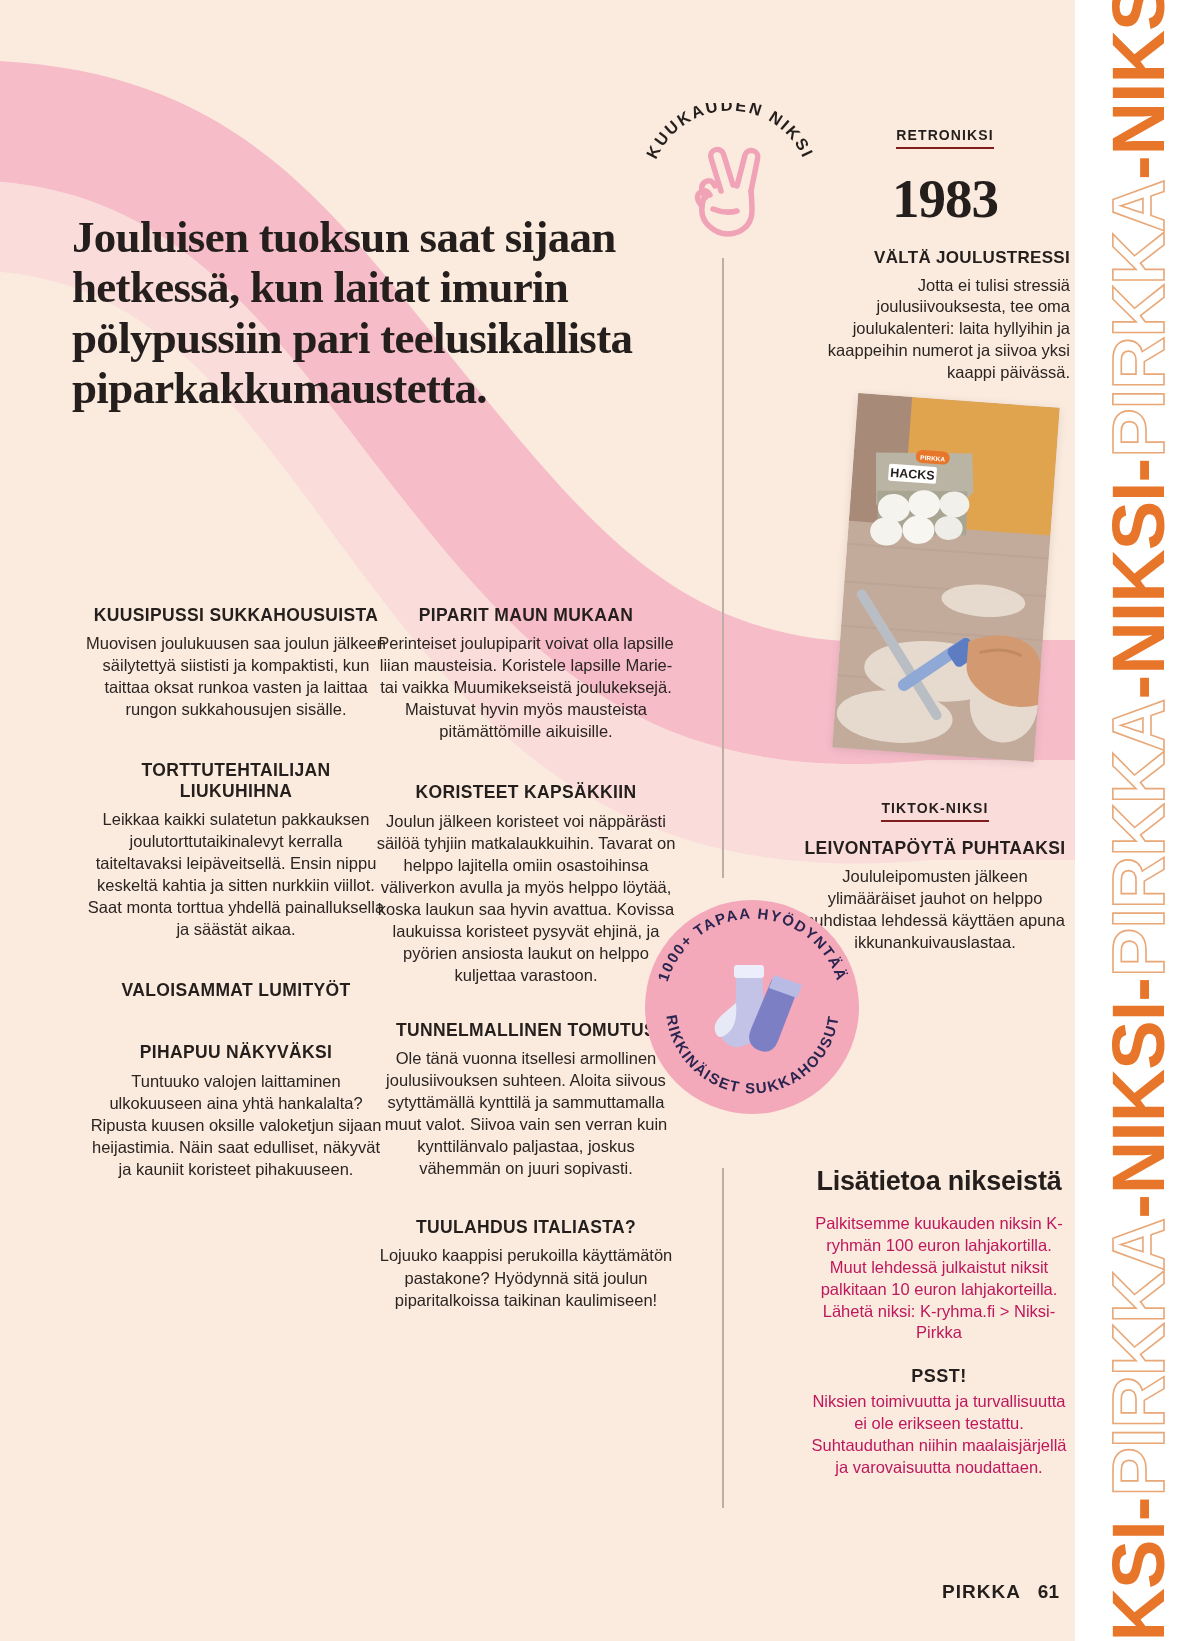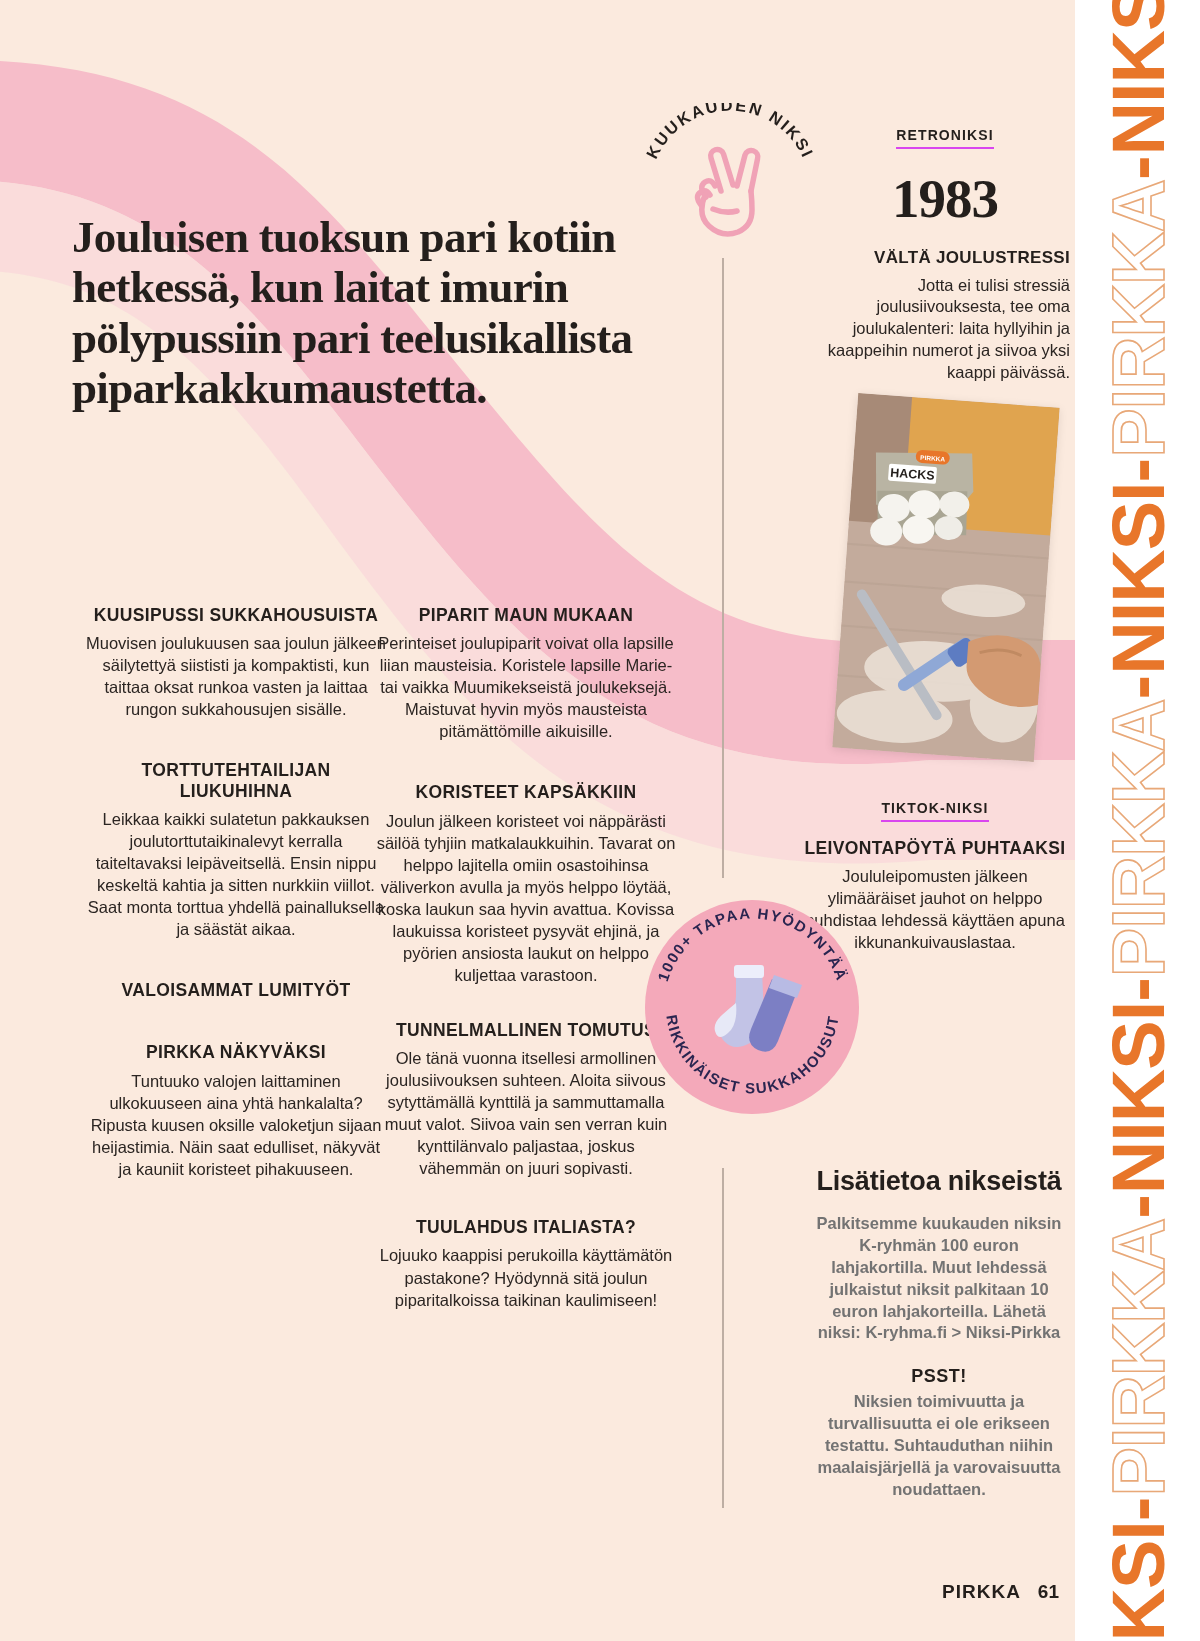--- a/index.html
+++ b/index.html
@@ -110,21 +110,21 @@
     top: 126px;
     width: 250px;
     text-align: center;
     z-index: 5;
   }
   .kicker {
     font-size: 14px;
     font-weight: 700;
     letter-spacing: 1.1px;
     color: #241f1c;
-    border-bottom: 2px solid #d946ef;
+    border-bottom: 2px solid #7f1d1d;
     display: inline-block;
     padding-bottom: 4px;
     font-family: "Liberation Sans", sans-serif;
   }
   .year {
     font-family: "Liberation Serif", serif;
     font-weight: 700;
     font-size: 55px;
     letter-spacing: -1px;
     color: #241f1c;
@@ -213,24 +213,24 @@
   }
   .info-title {
     font-weight: 700;
     font-size: 27px;
     line-height: 1.14;
     color: #241f1c;
     letter-spacing: -0.2px;
     margin-bottom: 16px;
   }
   .info-body {
-    font-weight: 700;
+    font-weight: 400;
     font-size: 16.5px;
     line-height: 1.33;
-    color: #737373;
+    color: #be185d;
   }
   .psst {
     font-weight: 700;
     font-size: 18px;
     letter-spacing: 0.5px;
     margin-top: 22px;
     margin-bottom: 4px;
     color: #241f1c;
   }
 
@@ -259,21 +259,21 @@
 </head>
 <body>
 
 <svg class="ribbon-layer" viewBox="0 0 1200 1641" preserveAspectRatio="none">
   <path d="M -40 60 C 240 60 330 210 470 380 C 610 550 700 660 930 640 L 1075 640 L 1075 760 L 930 760 C 640 790 520 650 380 470 C 250 300 160 180 -40 180 Z" fill="#f6bdc9"></path>
   <path d="M -40 180 C 160 180 250 300 380 470 C 520 650 640 790 930 760 L 1075 760 L 1075 860 L 930 860 C 600 890 470 720 330 530 C 200 350 120 270 -40 270 Z" fill="#f9d3da" opacity="0.62"></path>
 </svg>
 
 <div class="page">
 
-  <h1 class="headline">Jouluisen tuoksun pari kotiin hetkessä, kun laitat imurin pölypussiin pari teelusikallista piparkakkumaustetta.</h1>
+  <h1 class="headline">Jouluisen tuoksun saat sijaan hetkessä, kun laitat imurin pölypussiin pari teelusikallista piparkakkumaustetta.</h1>
 
   <div class="badge-kuukauden">
     <svg class="badge-arc" width="170" height="70" viewBox="0 0 170 70">
       <defs>
         <path id="arcpath" d="M 8 66 A 80 80 0 0 1 162 66" fill="none"></path>
       </defs>
       <text font-family="Liberation Sans, sans-serif" font-size="16.5" font-weight="700" letter-spacing="2.2" fill="#241f1c">
         <textPath href="#arcpath" startOffset="50%" text-anchor="middle">KUUKAUDEN NIKSI</textPath>
       </text>
     </svg>
@@ -352,21 +352,21 @@
       <p>Muovisen joulukuusen saa joulun jälkeen säilytettyä siististi ja kompaktisti, kun taittaa oksat runkoa vasten ja laittaa rungon sukkahousujen sisälle.</p>
     </div>
     <div class="entry" style="margin-top:40px;">
       <h3>TORTTUTEHTAILIJAN LIUKUHIHNA</h3>
       <p>Leikkaa kaikki sulatetun pakkauksen joulutorttutaikinalevyt kerralla taiteltavaksi leipäveitsellä. Ensin nippu keskeltä kahtia ja sitten nurkkiin viillot. Saat monta torttua yhdellä painalluksella ja säästät aikaa.</p>
     </div>
     <div class="entry" style="margin-top:40px;">
       <h3>VALOISAMMAT LUMITYÖT</h3>
     </div>
     <div class="entry" style="margin-top:42px;">
-      <h3>PIRKKA NÄKYVÄKSI</h3>
+      <h3>PIHAPUU NÄKYVÄKSI</h3>
       <p>Tuntuuko valojen laittaminen ulkokuuseen aina yhtä hankalalta? Ripusta kuusen oksille valoketjun sijaan heijastimia. Näin saat edulliset, näkyvät ja kauniit koristeet pihakuuseen.</p>
     </div>
   </div>
 
   <div class="col col-mid">
     <div class="entry">
       <h3>PIPARIT MAUN MUKAAN</h3>
       <p>Perinteiset joulupiparit voivat olla lapsille liian mausteisia. Koristele lapsille Marie- tai vaikka Muumikekseistä joulukeksejä. Maistuvat hyvin myös mausteista pitämättömille aikuisille.</p>
     </div>
     <div class="entry" style="margin-top:40px;">

